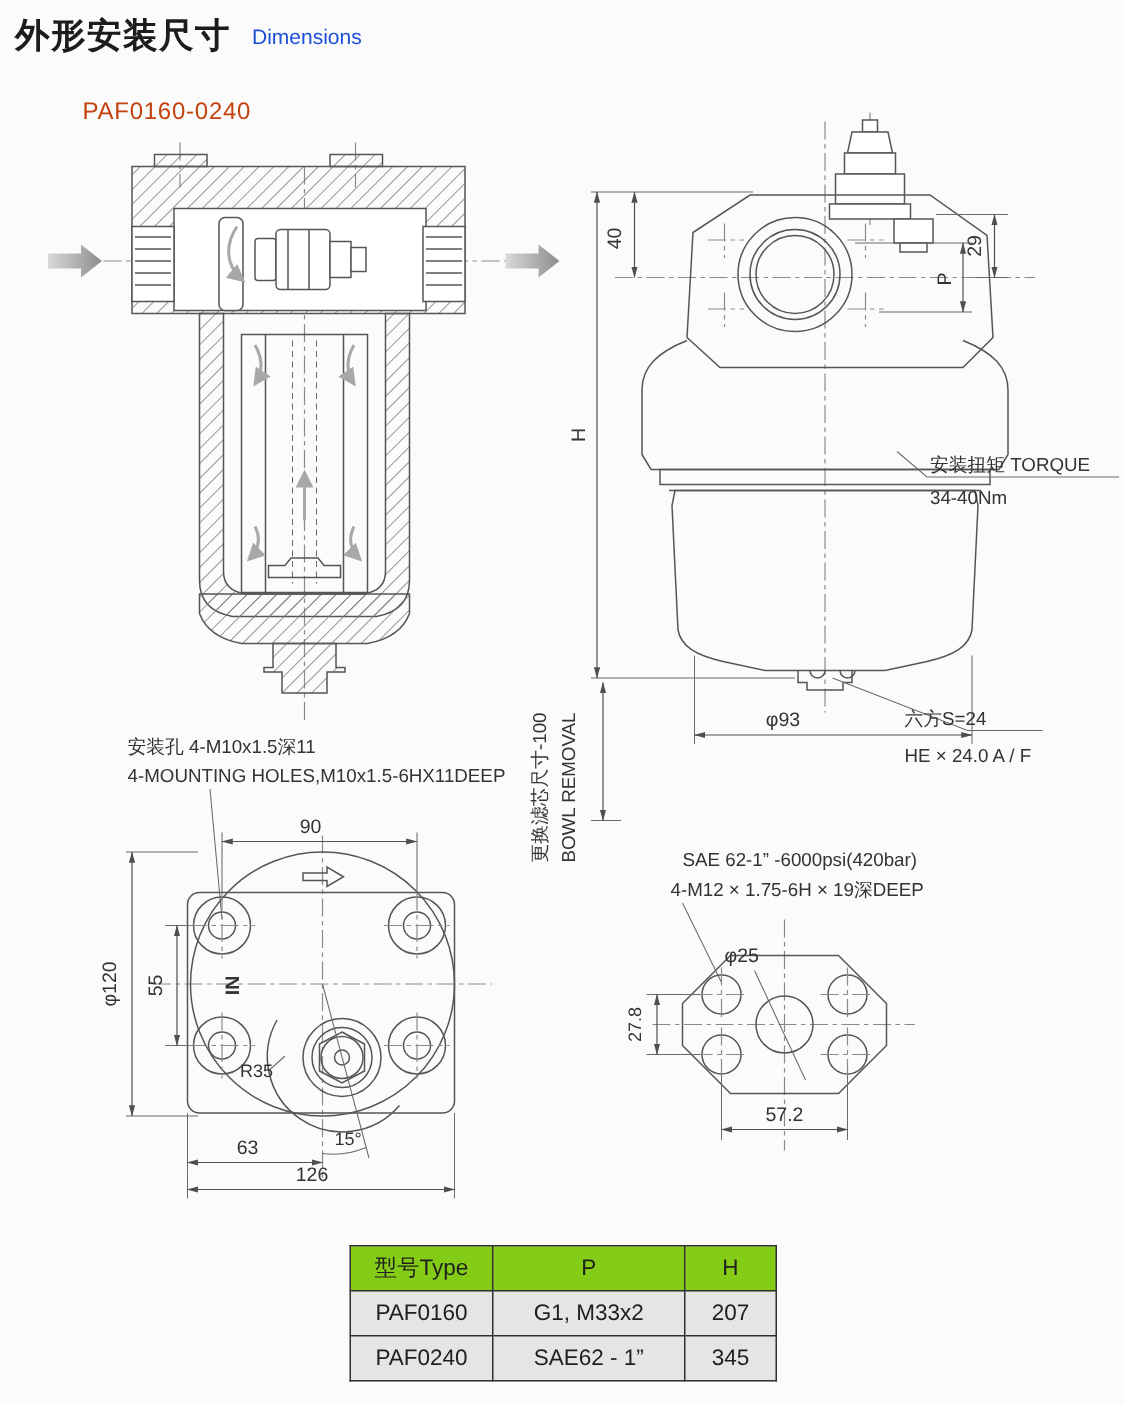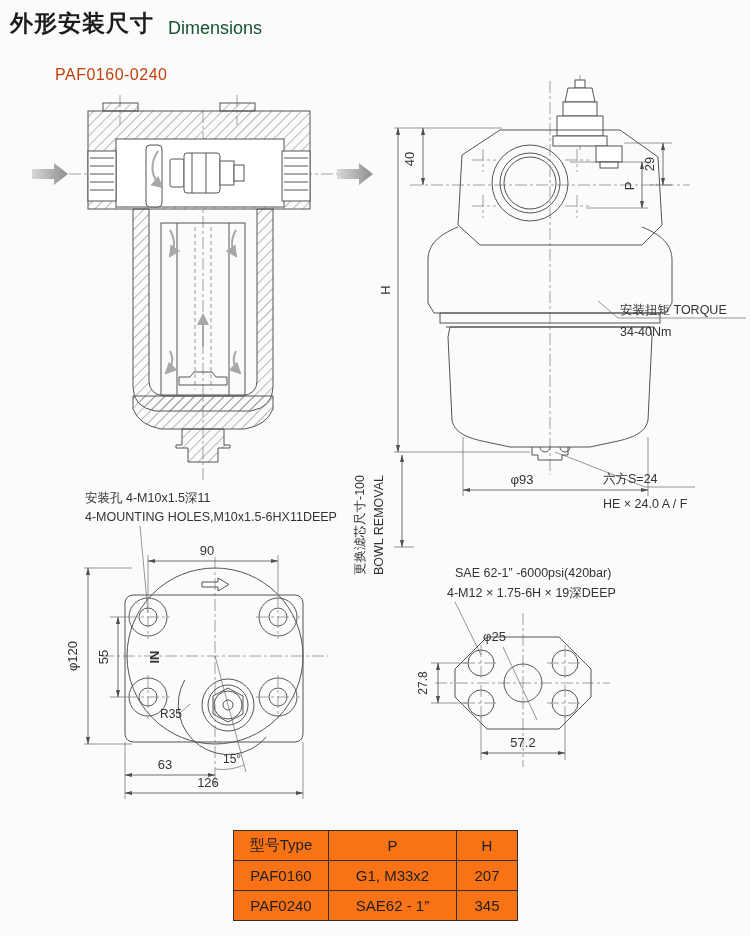--- a/index.html
+++ b/index.html
@@ -4,41 +4,41 @@
 <style>
   * { margin:0; padding:0; box-sizing:border-box; }
   html,body { width:750px; height:936px; }
   body {
     position:relative;
     background:#fbfbfb;
     font-family:"Liberation Sans", sans-serif;
     color:#2e2e2e;
     overflow:hidden;
   }
-  .page-header { position:absolute; left:10px; top:8px; display:flex; align-items:flex-end; gap:14px; }
+  .page-header { position:absolute; left:10px; top:8px; display:flex; align-items:center; gap:14px; }
   .title-zh { font-size:23px; font-weight:bold; color:#1c1c1c; letter-spacing:1px; }
-  .title-en { font-size:18px; color:#14532d; }
+  .title-en { font-size:14px; color:#1d4ed8; }
   .model-label { position:absolute; left:55px; top:66px; font-size:16px; color:#c2410c; letter-spacing:0.5px; }
   svg { position:absolute; overflow:visible; }
   svg text { font-family:"Liberation Sans", sans-serif; font-size:13px; fill:#333; }
   text.note { font-size:12.5px; }
   text.small { font-size:12px; }
   .ln  { stroke:#555; stroke-width:1; fill:none; }
   .lnw { stroke:#555; stroke-width:1; fill:#fff; }
   .hat { stroke:#555; stroke-width:1; fill:url(#h1); }
   .cl  { stroke:#8a8a8a; stroke-width:0.8; fill:none; stroke-dasharray:12 3 3 3; }
   .dim { stroke:#4f4f4f; stroke-width:0.8; fill:none; }
   .ext { stroke:#6a6a6a; stroke-width:0.7; fill:none; }
   .flow{ stroke:#a8a8a8; stroke-width:2; fill:none; }
   #spec-table { position:absolute; left:233px; top:830px; border-collapse:collapse; table-layout:fixed; }
   #spec-table th, #spec-table td {
     border:1.6px solid #2f2f2f; text-align:center; font-size:15px; font-weight:normal;
-    height:30px; color:#1f1f1f; padding:0 6px; background:#f97316;
+    height:30px; color:#1f1f1f; padding:0 6px; background:#e5e5e5;
   }
-  #spec-table th { background:#f97316; }
+  #spec-table th { background:#84cc16; }
   .c0{width:95px} .c1{width:128px} .c2{width:61px}
 </style>
 </head>
 <body>
 
 <svg width="0" height="0">
   <defs>
     <pattern id="h1" width="7" height="7" patternUnits="userSpaceOnUse" patternTransform="rotate(45)">
       <line x1="0" y1="0" x2="0" y2="7" stroke="#767676" stroke-width="1"></line>
     </pattern>

